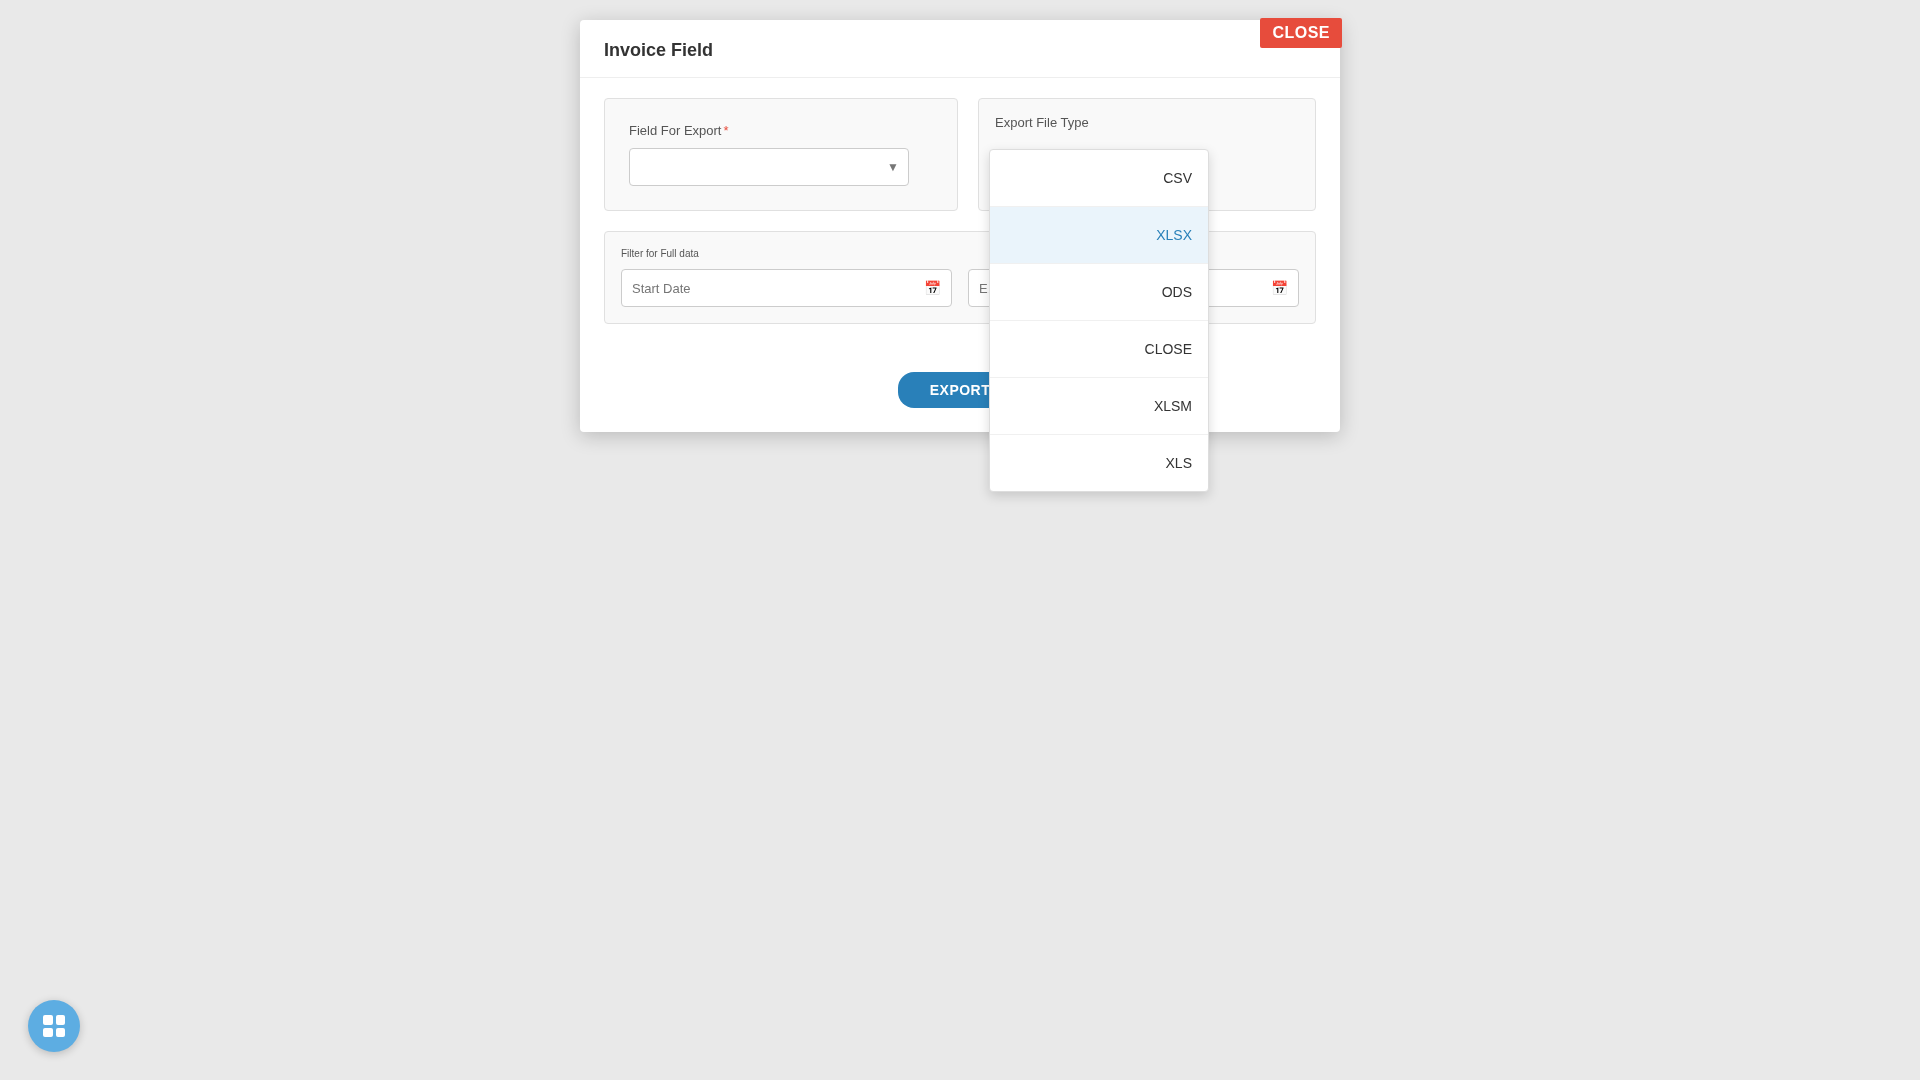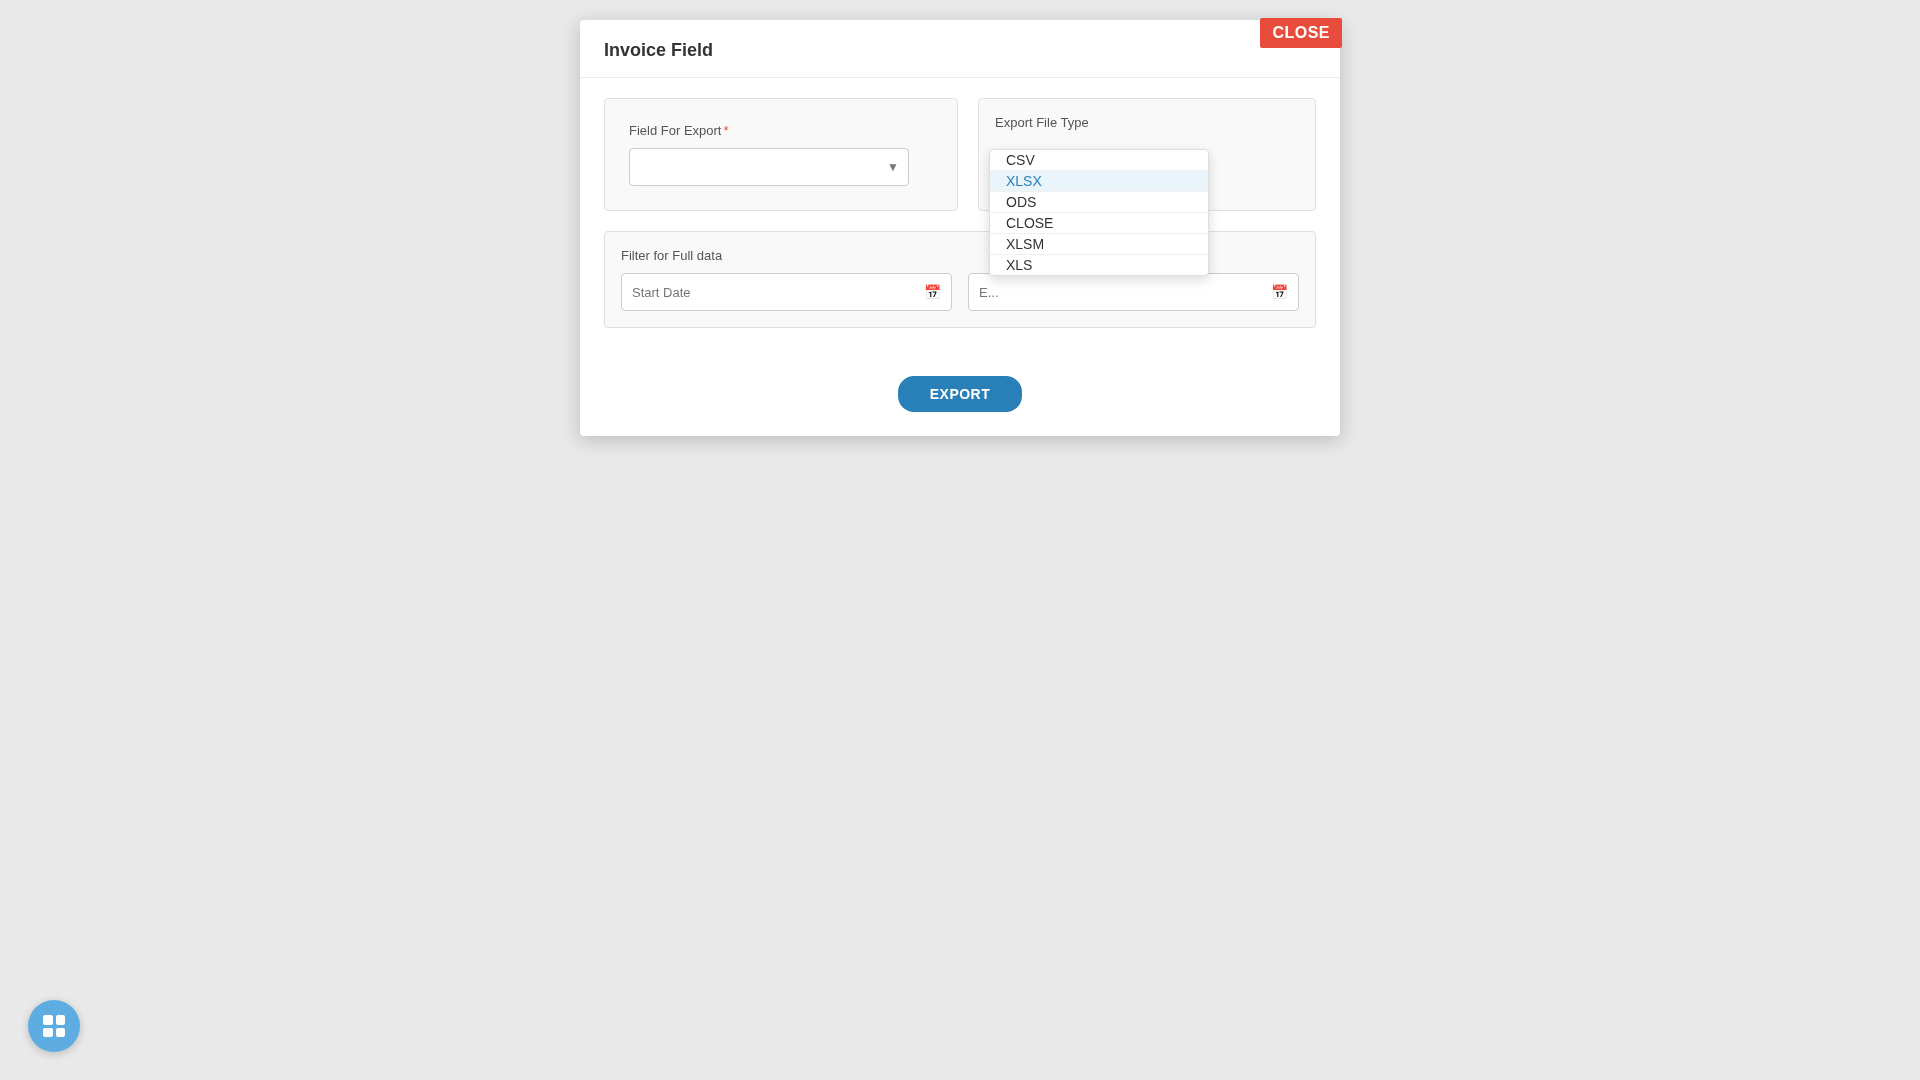--- a/index.html
+++ b/index.html
@@ -142,25 +142,26 @@
       left: 10px;
       background: #fff;
       border: 1px solid #ddd;
       border-radius: 4px;
       box-shadow: 0 4px 12px rgba(0,0,0,0.15);
       width: 220px;
       z-index: 100;
     }
 
     .dropdown-item {
-      padding: 2px 16px;
+      padding: 20px 16px;
       font-size: 14px;
       color: #333;
       cursor: pointer;
       border-bottom: 1px solid #f0f0f0;
+      text-align: right;
     }
 
     .dropdown-item:last-child {
       border-bottom: none;
     }
 
     .dropdown-item.selected {
       color: #2980b9;
       background: #eaf4fb;
     }
@@ -168,21 +169,21 @@
     
     .filter-section {
       background: #f9f9f9;
       border: 1px solid #e0e0e0;
       border-radius: 4px;
       padding: 16px;
       margin-bottom: 20px;
     }
 
     .filter-label {
-      font-size: 13px;
+      font-size: 10px;
       color: #555;
       margin-bottom: 10px;
     }
 
     .date-row {
       display: flex;
       gap: 16px;
     }
 
     .date-input-wrapper {

